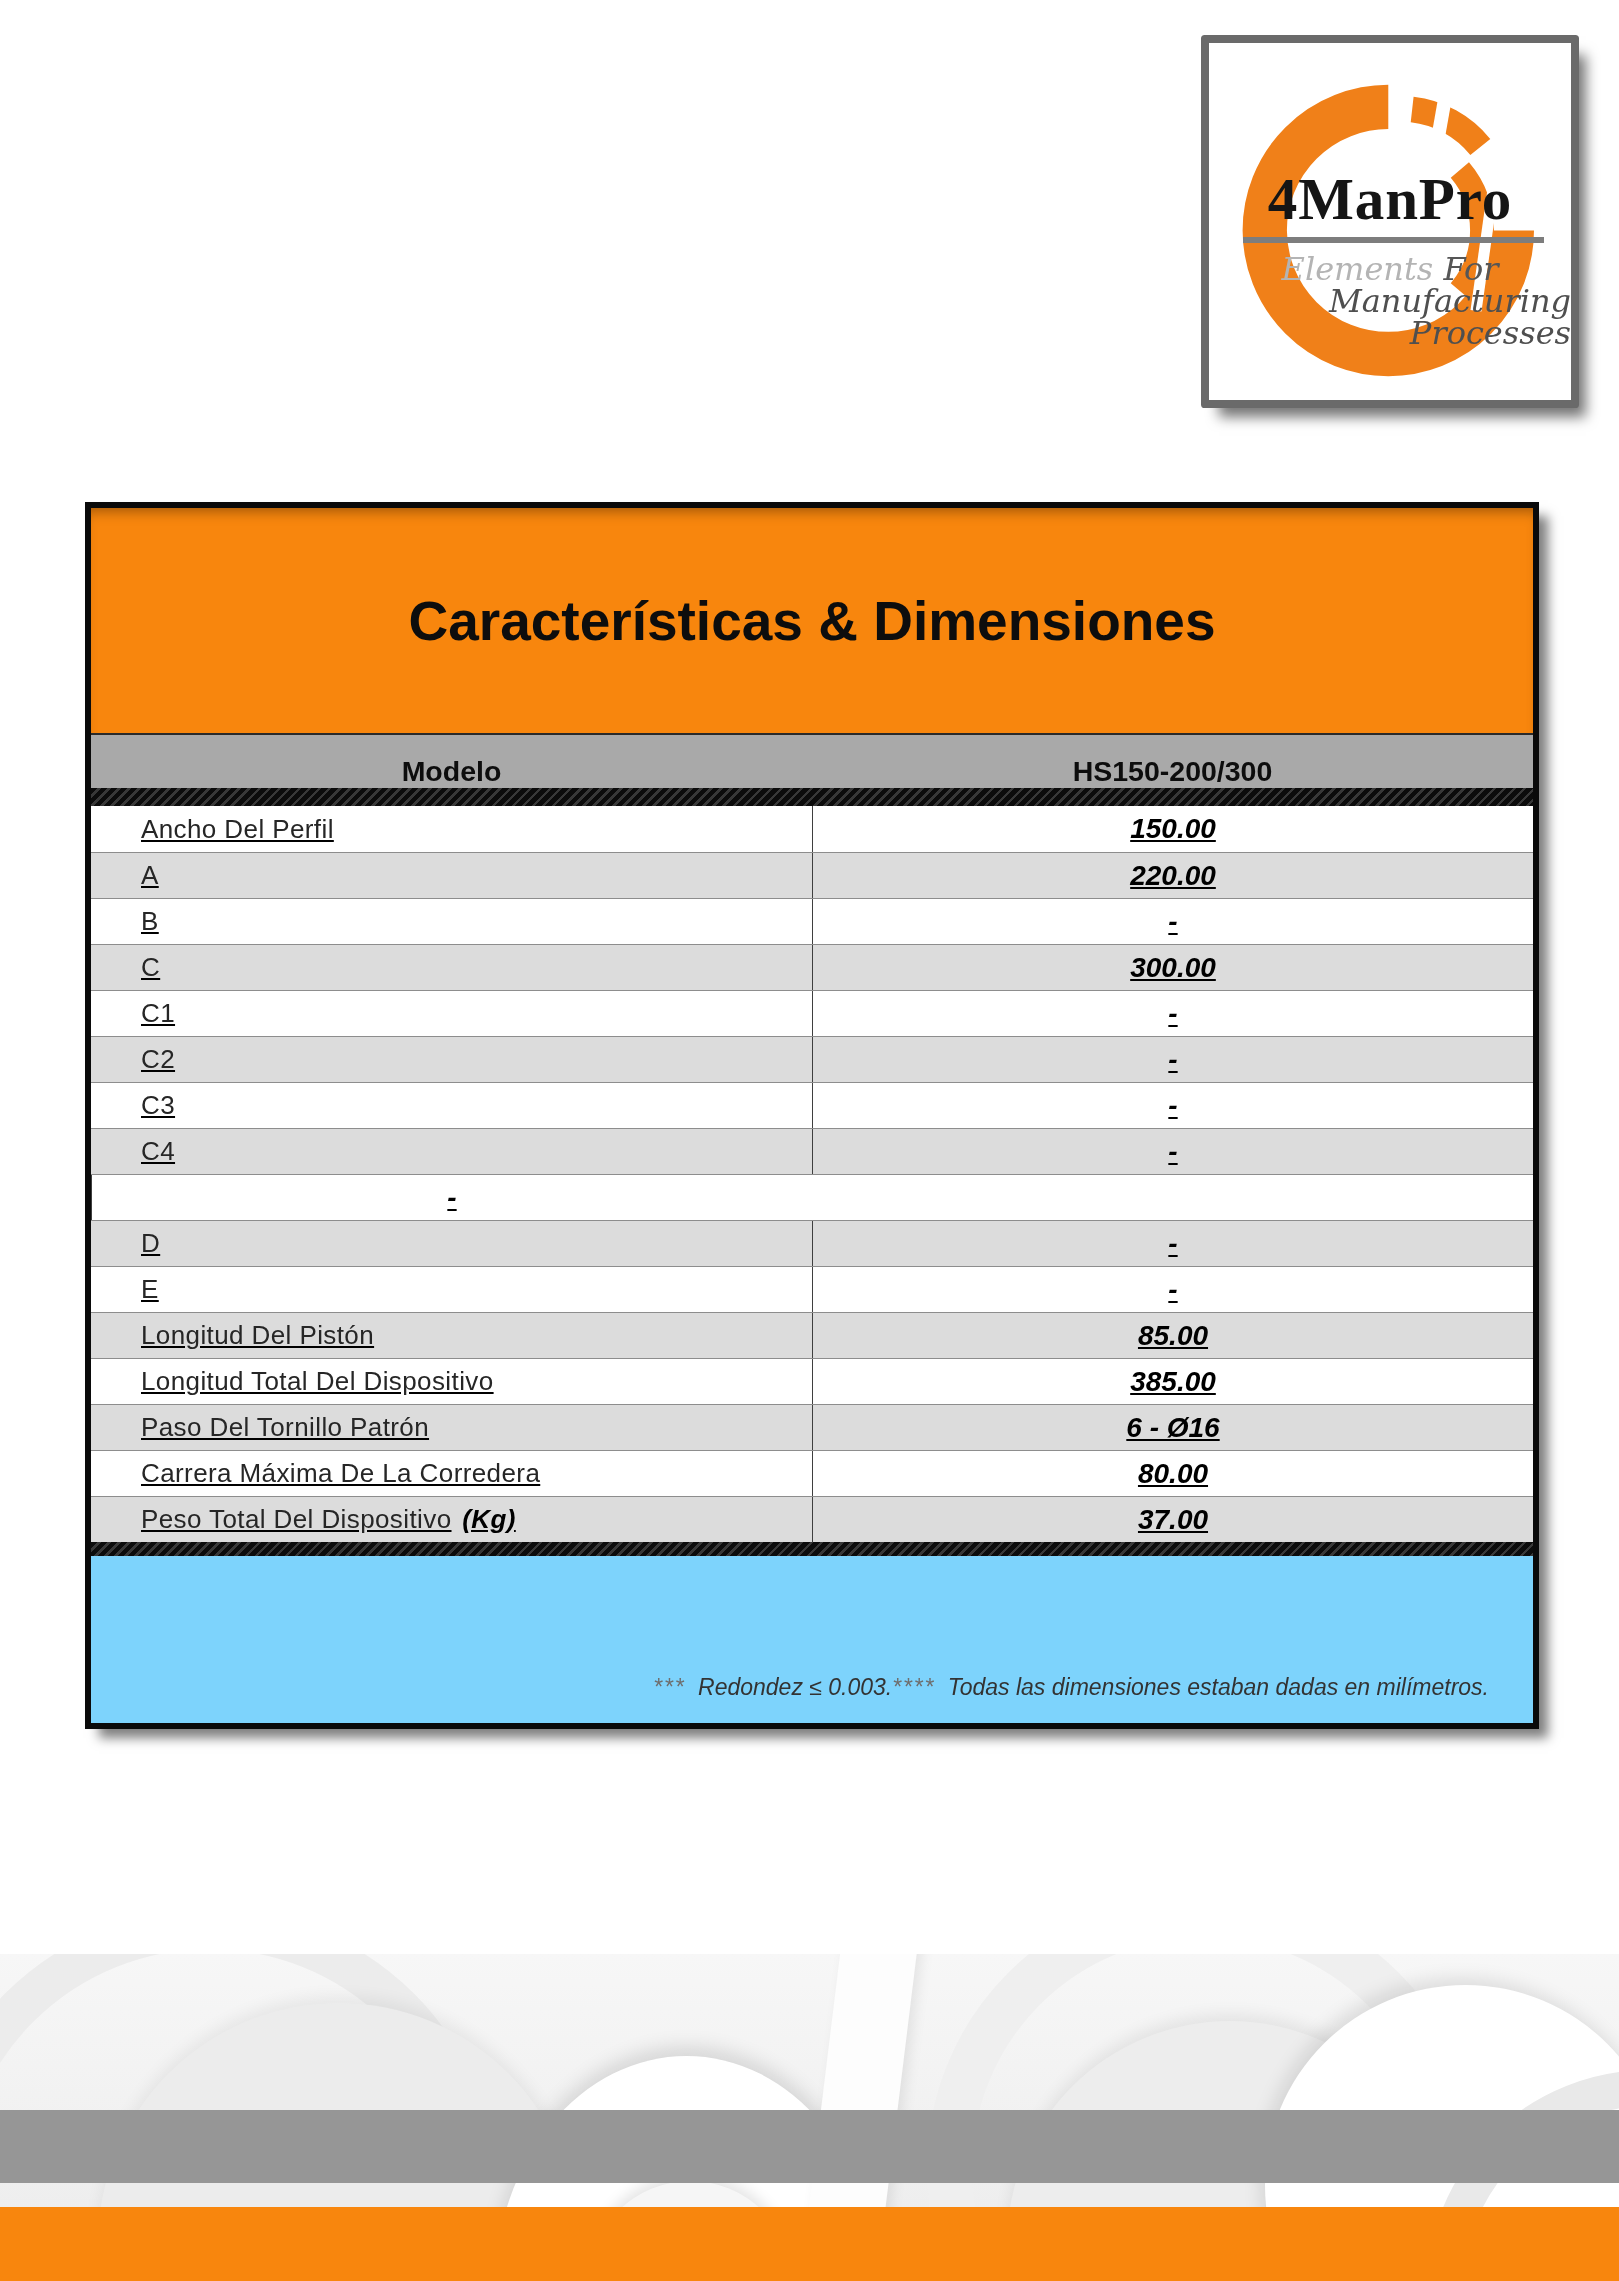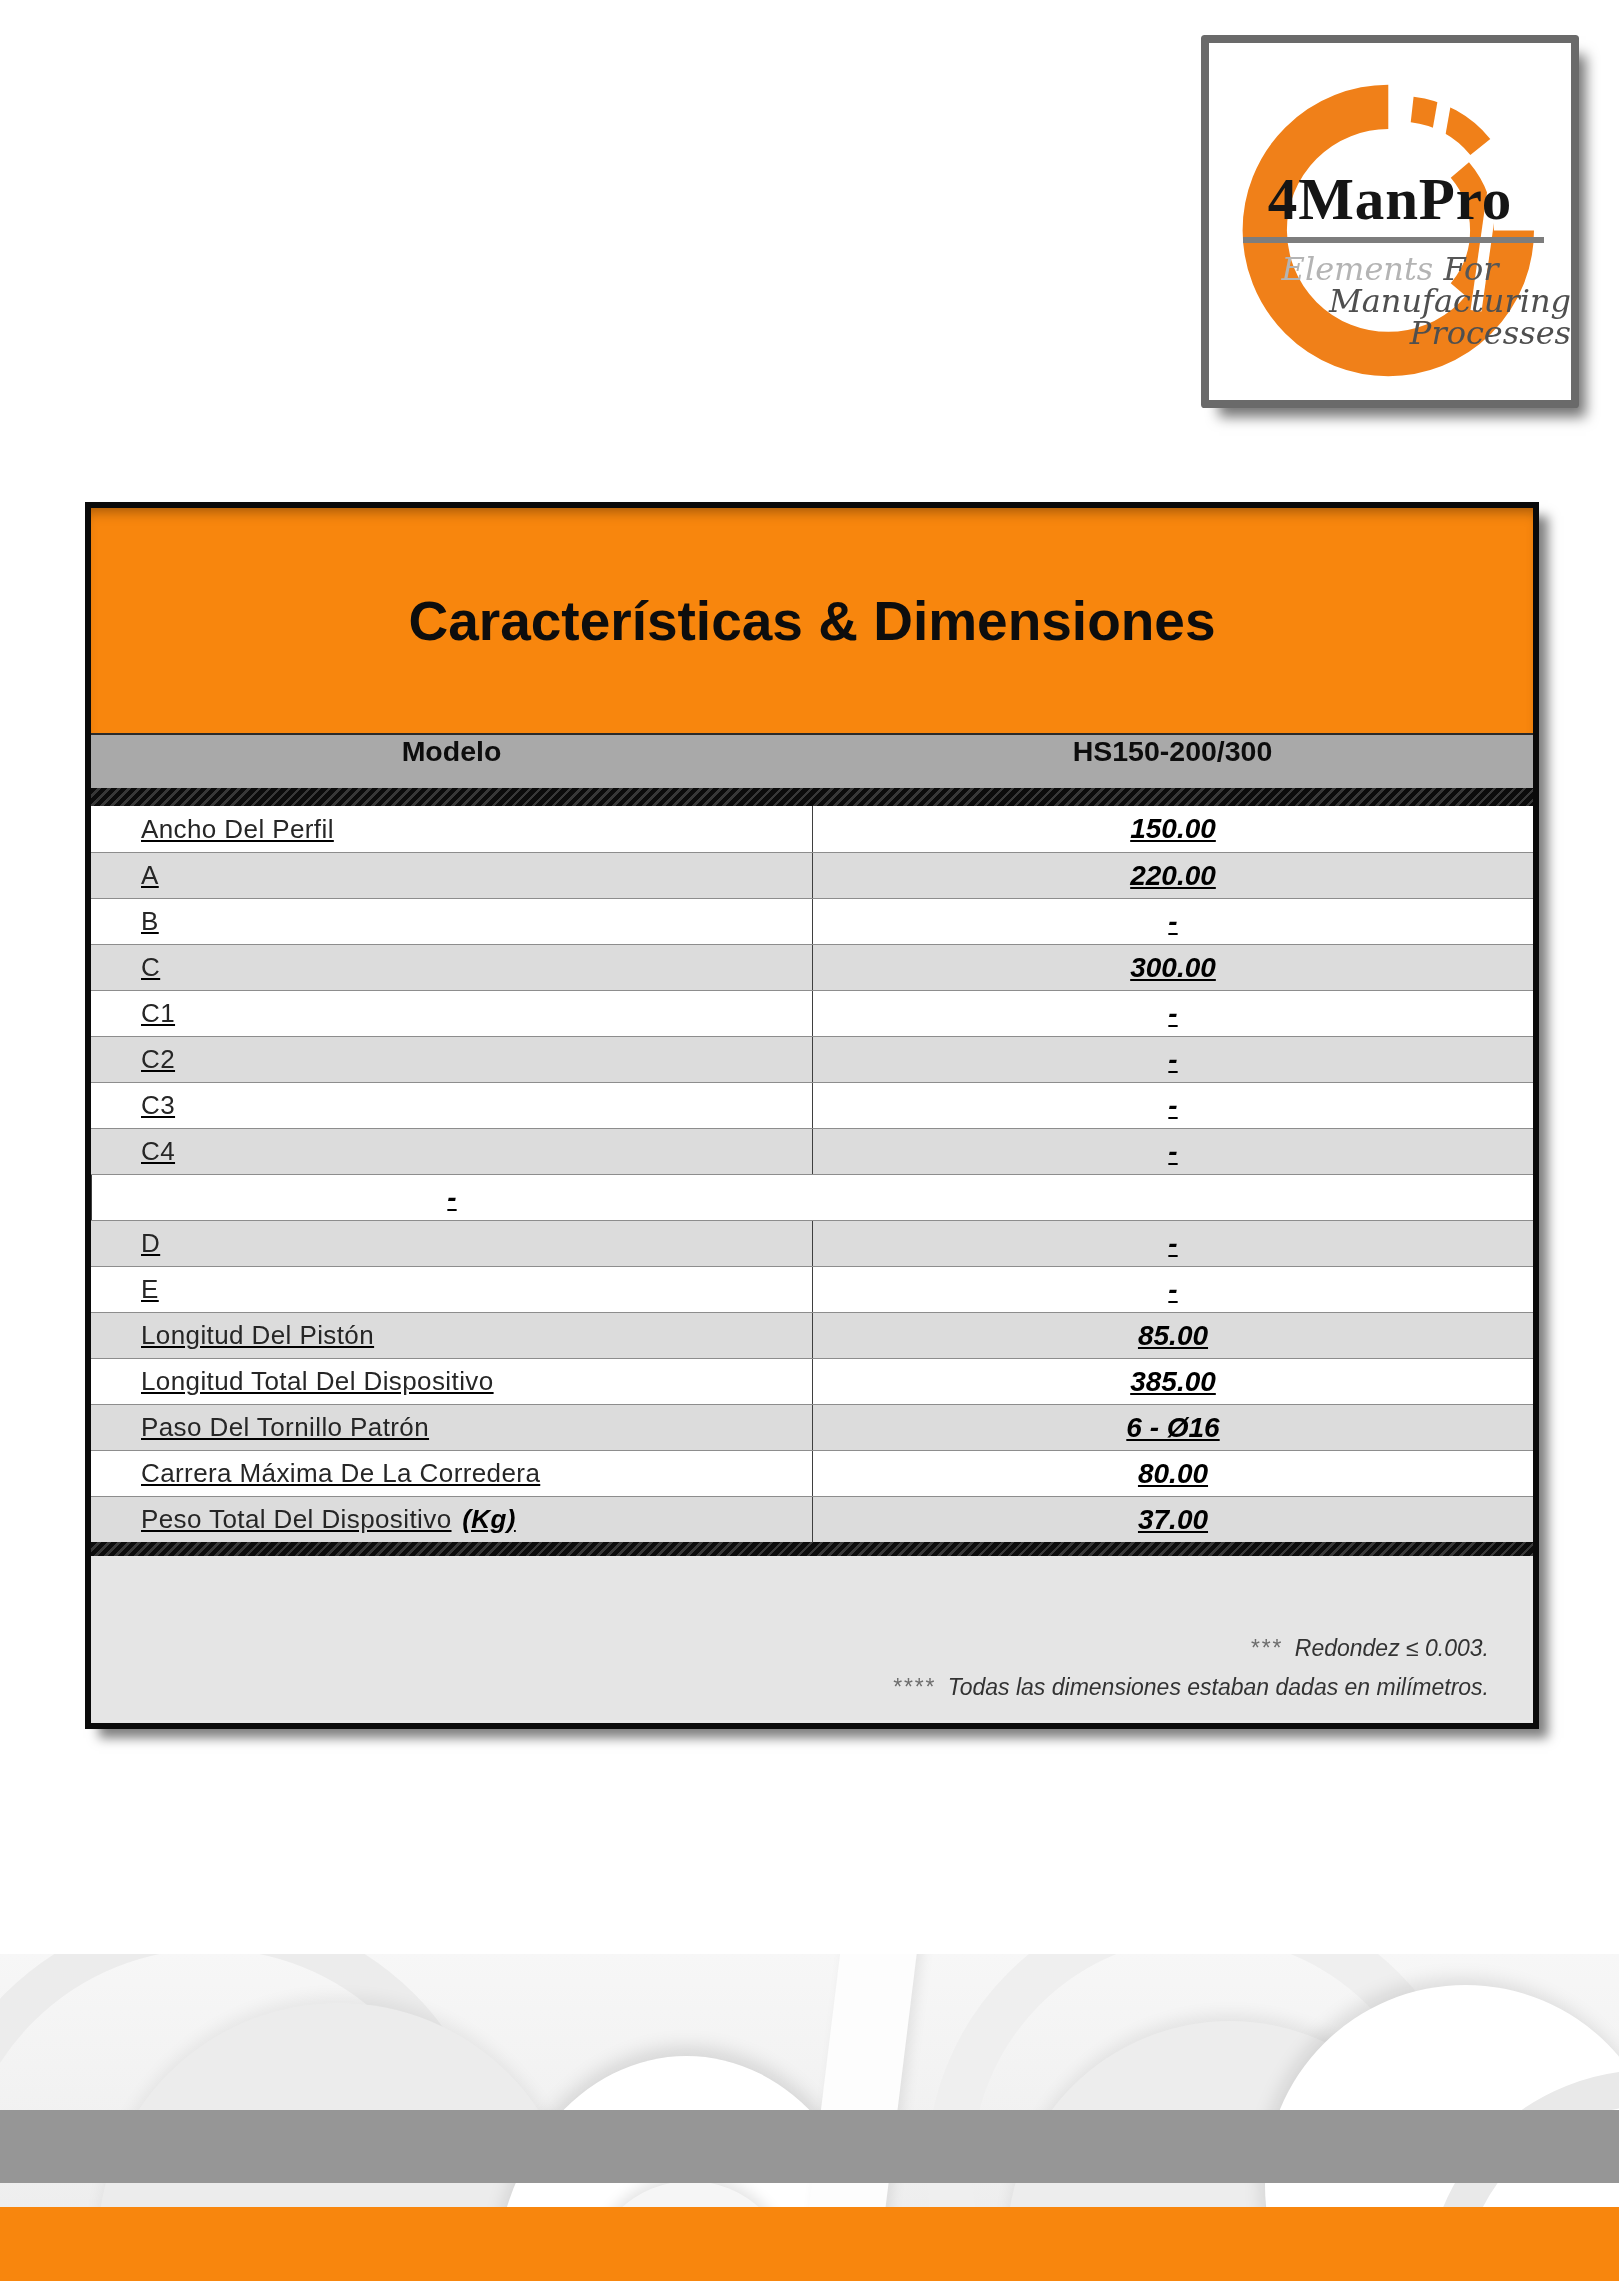--- a/index.html
+++ b/index.html
@@ -50,21 +50,21 @@
     display:flex; align-items:center; justify-content:center;
     box-shadow:inset 0 10.7px 12.5px -7.1px rgba(0,0,0,0.35);
   }
   .p-title h1 {
     margin:0; font-size:55px; font-weight:bold; color:#0d0d0d;
     letter-spacing:0px;
   }
   .p-model {
     height:55px; flex:0 0 auto; background:#a9a9a9;
     border-top:2.7px solid #2a2a2a; box-sizing:border-box;
-    display:flex; align-items:flex-start;
+    display:flex; align-items:flex-end;
   }
   .p-model .mcell {
     width:50%; text-align:center; font-size:28.5px; font-weight:bold; color:#0d0d0d;
   }
   .hatch-a { height:18px; flex:0 0 auto;
     background:repeating-linear-gradient(135deg,#0c0c0c 0 4.5px,#383838 4.5px 7.1px); }
   .hatch-b { height:14.3px; flex:0 0 auto;
     background:repeating-linear-gradient(135deg,#0c0c0c 0 4.5px,#383838 4.5px 7.1px); }
 
   .p-rows { flex:0 0 auto; }
@@ -79,22 +79,22 @@
     font-size:26px; color:#262626; letter-spacing:0.4px;
   }
   .cell-label .kg { font-weight:bold; font-style:italic; color:#000; margin-left:10.7px; }
   .cell-value {
     width:50%; box-sizing:border-box; border-left:1.8px solid #3f3f3f;
     display:flex; align-items:center; justify-content:center;
     font-size:28px; font-weight:bold; font-style:italic; color:#000;
   }
 
   .p-footer {
-    flex:1 1 auto; background:#e5e5e5;
-    display:flex; flex-direction:column; justify-content:flex-end; align-items:flex-end;
+    flex:1 1 auto; background:#7dd3fc;
+    display:flex; flex-direction:row; justify-content:flex-end; align-items:flex-end;
     padding:0 44px 16px 0; box-sizing:border-box;
   }
   .note-line {
     font-style:italic; font-size:23px; color:#333333; line-height:39px;
     text-align:right; white-space:nowrap;
   }
   .note-line .stars { color:#6e6e6e; margin-right:12.5px; letter-spacing:1.8px; }
 
   
   .bottom-art {

